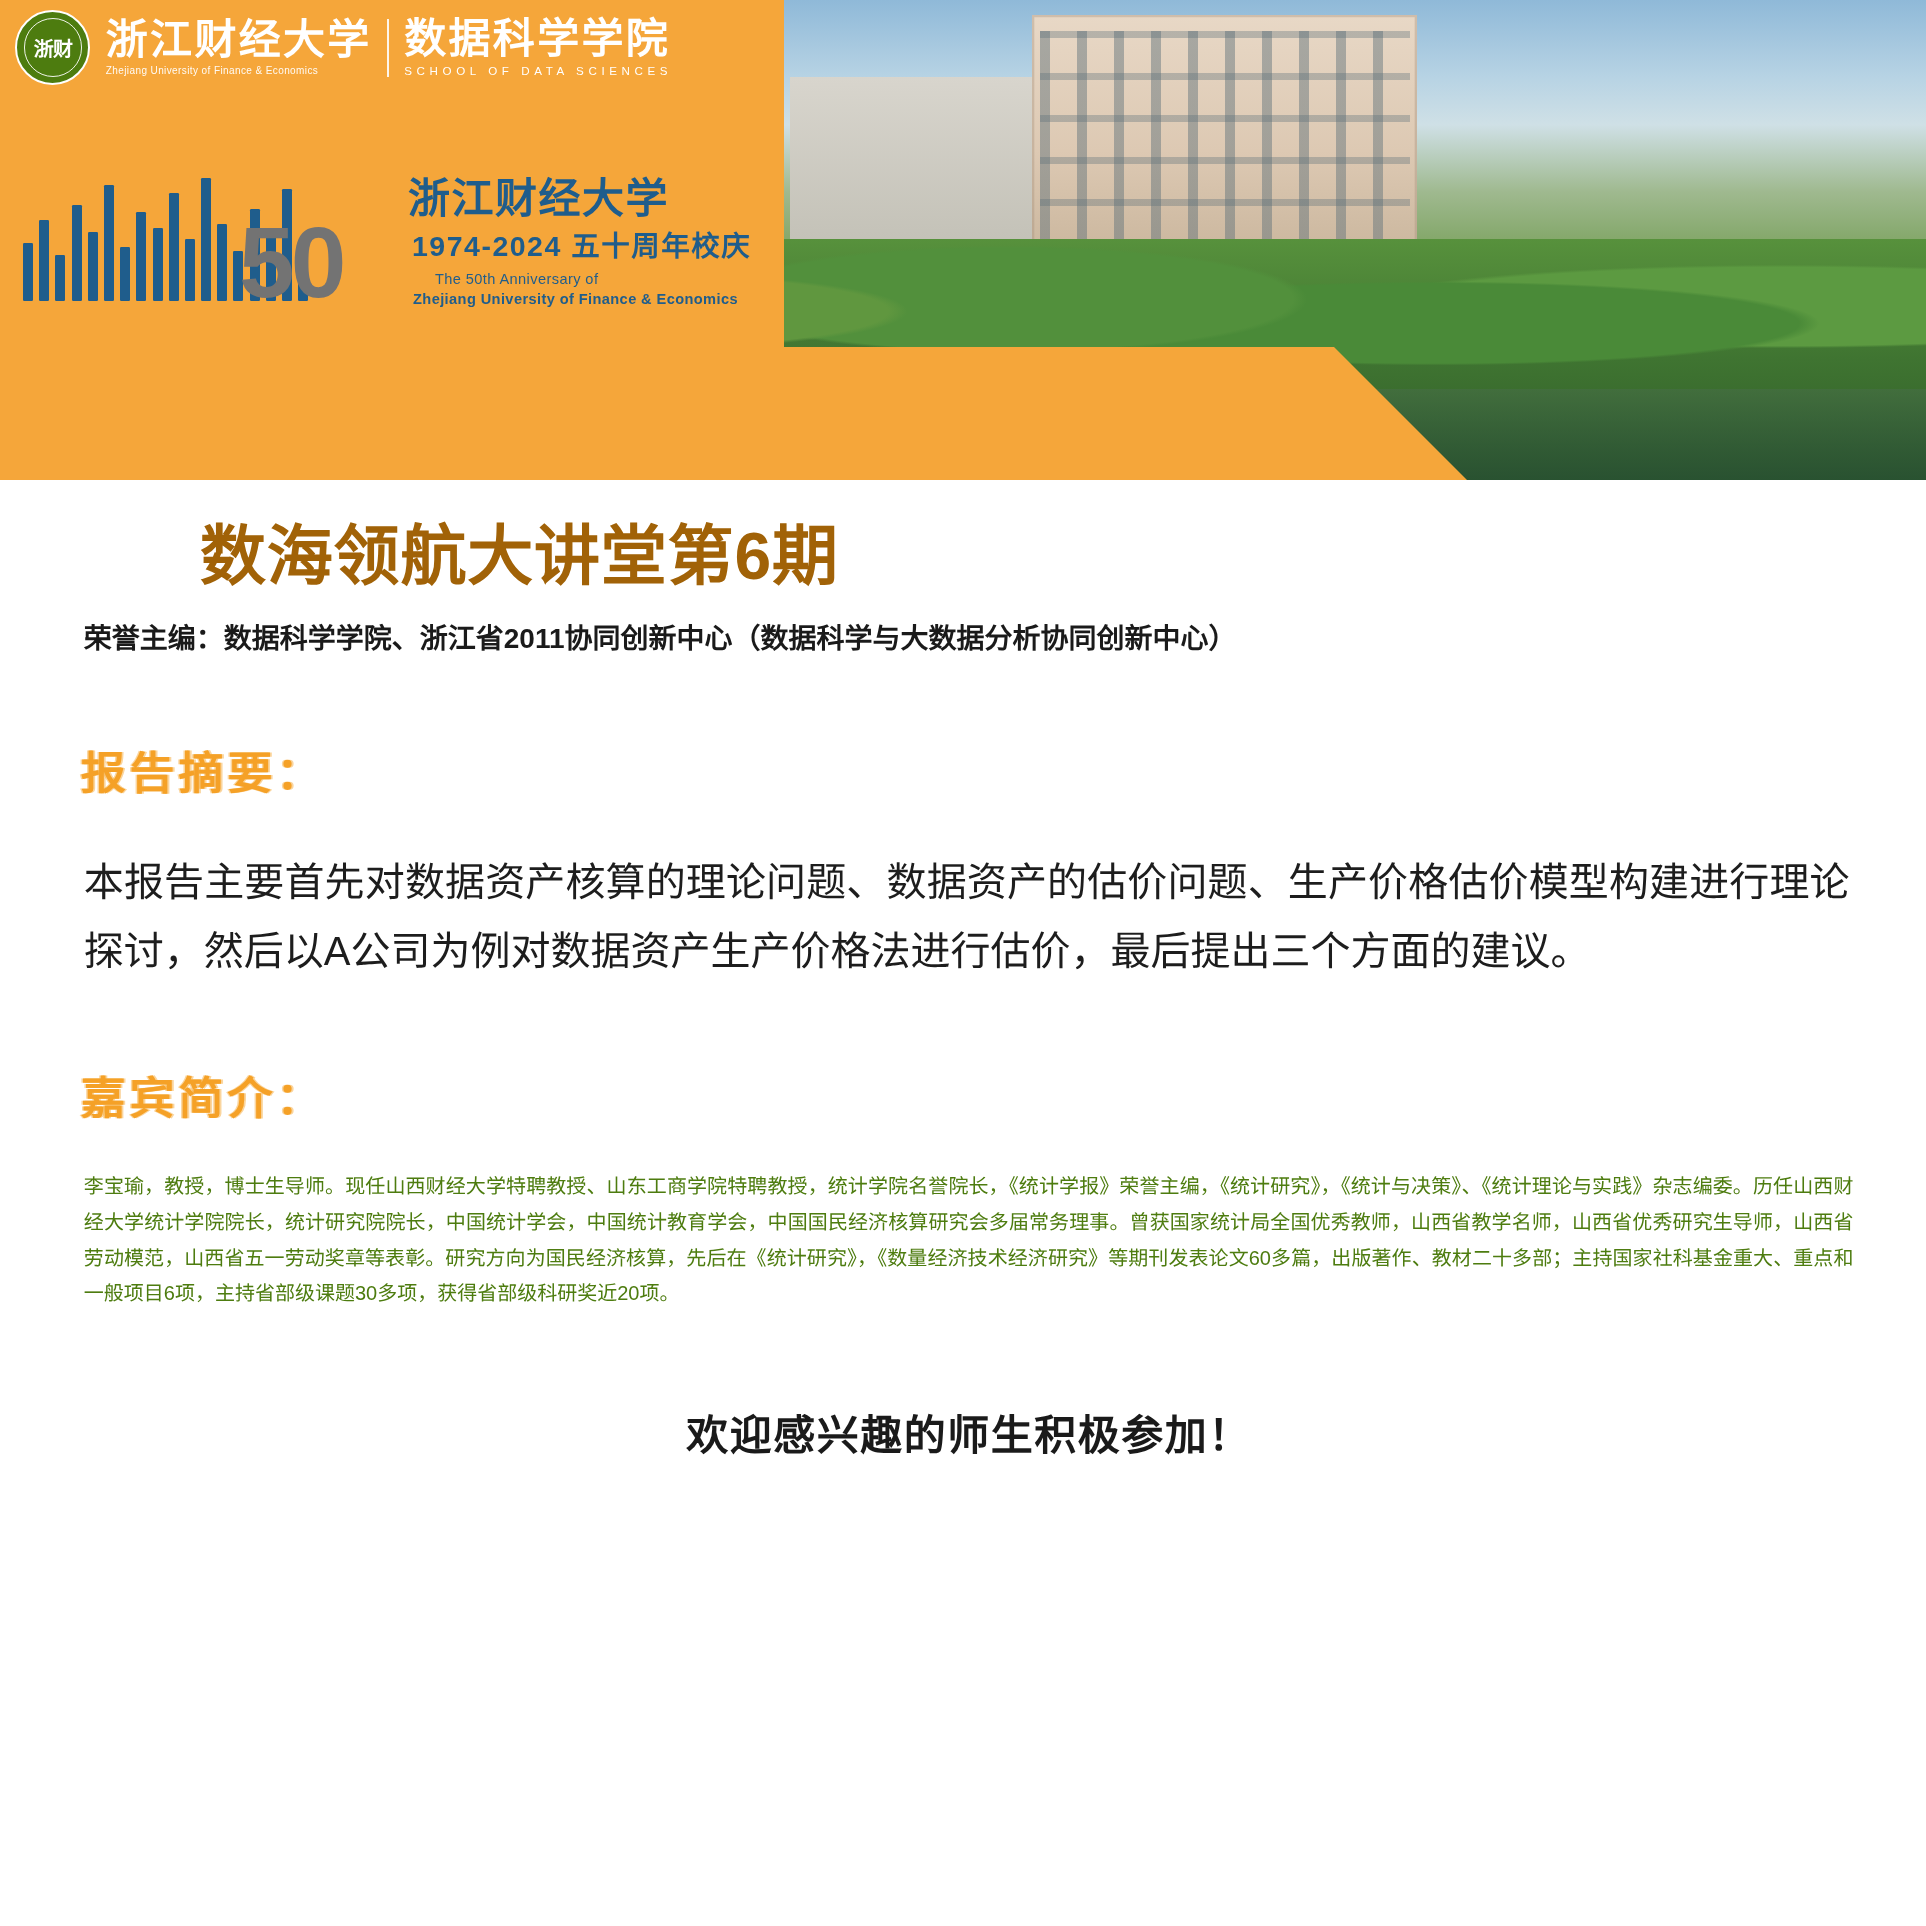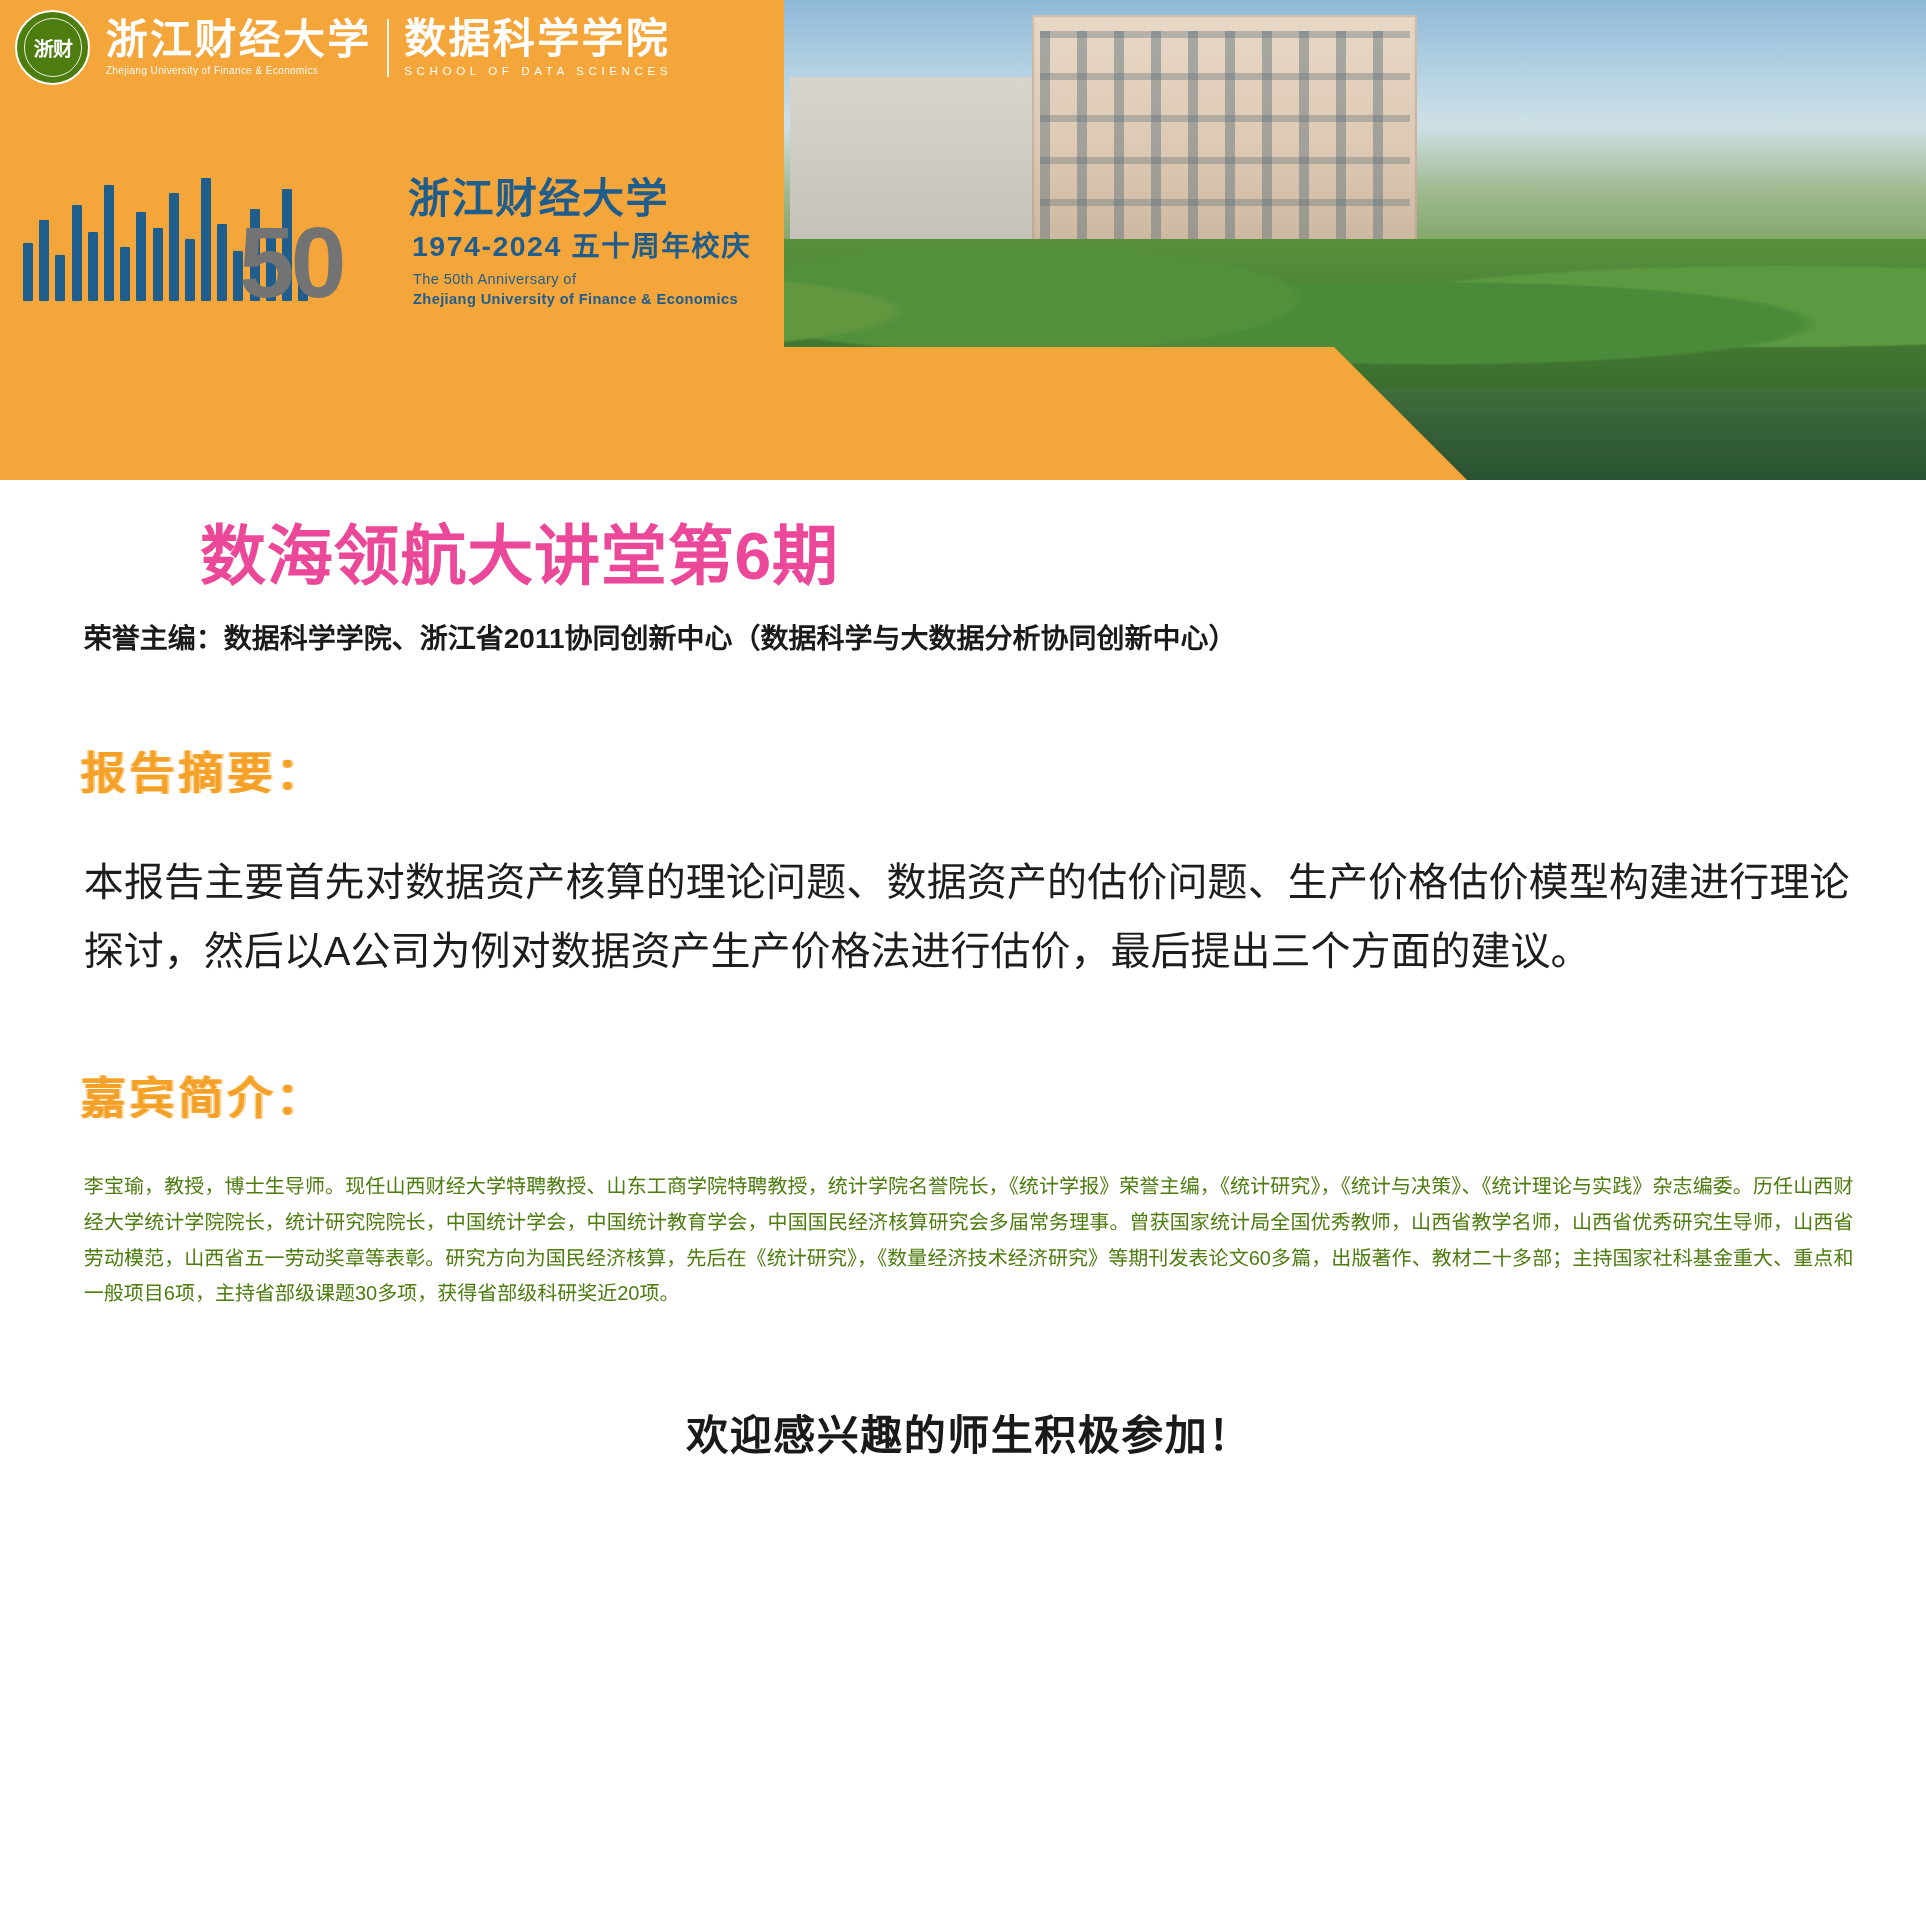--- a/index.html
+++ b/index.html
@@ -161,36 +161,36 @@
     color: #1f5d8c;
     font-size: 42px; font-weight: 800; letter-spacing: 1.5px; line-height: 1;
     font-family: "Liberation Serif", serif;
   }
   .anniv-years {
     position: absolute; left: 389px; top: 116px;
     color: #1f5d8c;
     font-size: 28.5px; font-weight: 700; letter-spacing: 1.5px; line-height: 1;
   }
   .anniv-en1 {
-    position: absolute; left: 390px; top: 154px;
+    position: absolute; left: 412px; top: 154px;
     color: #1f5d8c; font-size: 14.6px; line-height: 1.35; letter-spacing: 0.4px;
   }
   .anniv-en2 {
     position: absolute; left: 390px; top: 174px;
     color: #1f5d8c; font-size: 14.6px; font-weight: 700; line-height: 1.35; letter-spacing: 0.4px;
   }
 
   
   .content {
     position: relative;
     padding: 0 73px;
   }
   .main-title {
     margin-top: 39px;
-    color: #ec4899;
+    color: #a16207;
     font-size: 66px;
     font-weight: 800;
     letter-spacing: 0.8px;
     text-align: left;
     padding-left: 127px;
     line-height: 1.15;
   }
   .info-block {
     margin-top: 39px;
     padding-left: 35px;

